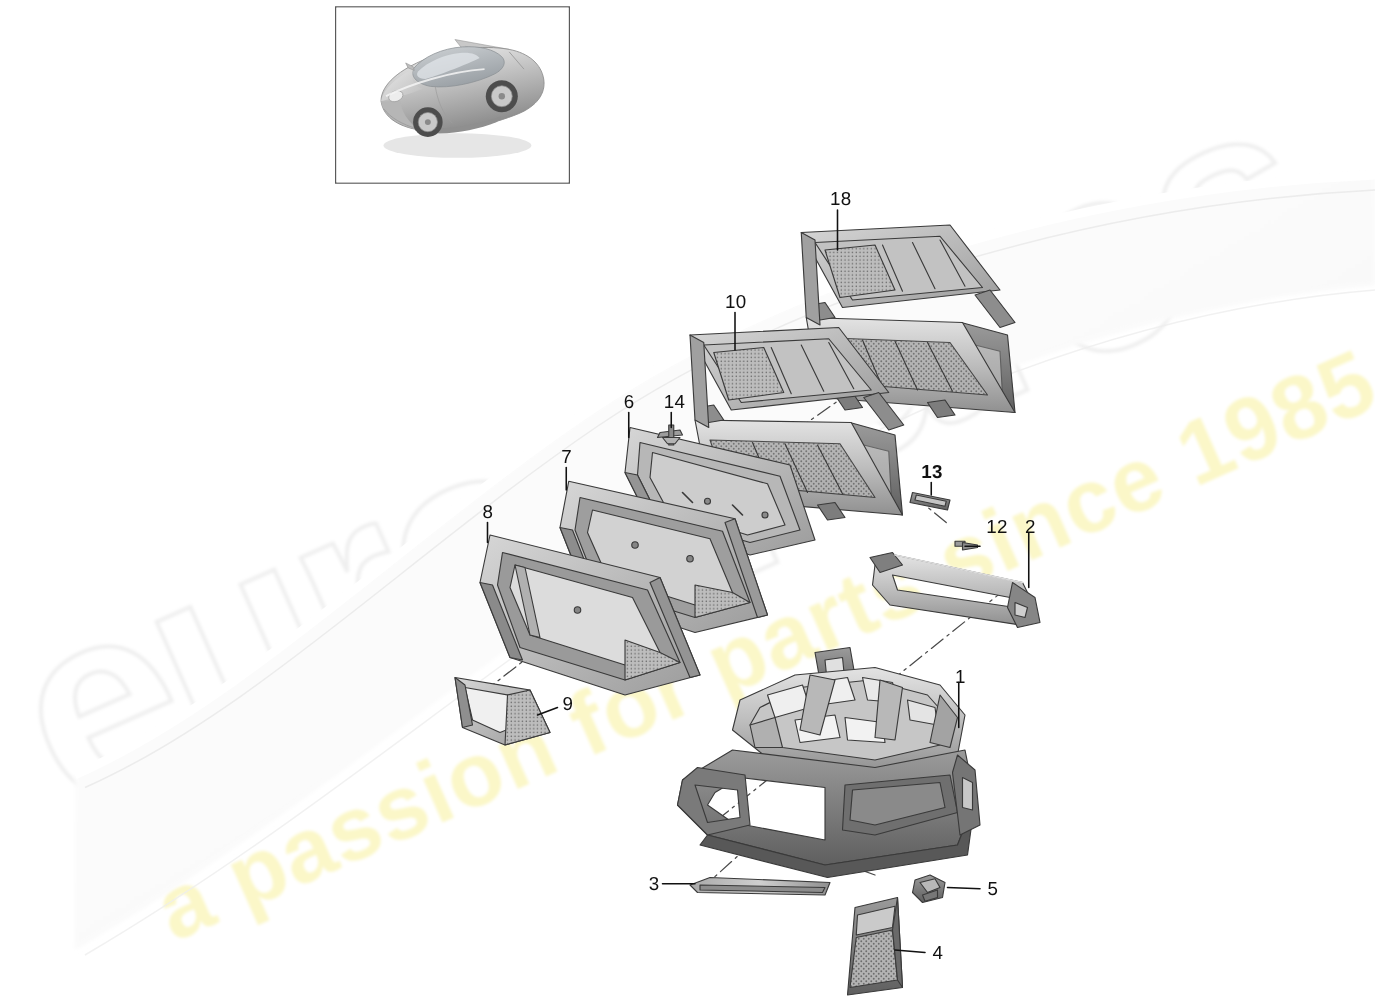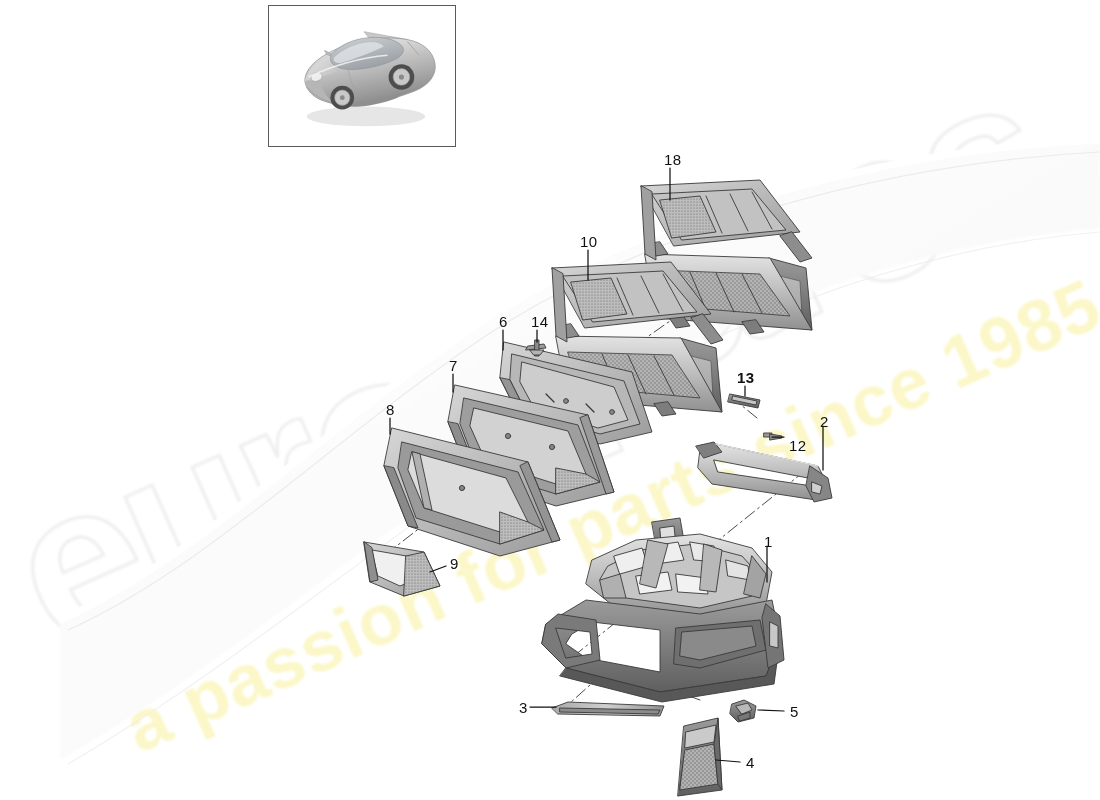--- a/index.html
+++ b/index.html
@@ -358,17 +358,17 @@
   <span class="cnum" style="left:820px;top:414px;">2</span>
   <span class="cnum" style="left:519px;top:700px;">3</span>
   <span class="cnum" style="left:746px;top:755px;">4</span>
   <span class="cnum" style="left:790px;top:704px;">5</span>
   <span class="cnum" style="left:499px;top:314px;">6</span>
   <span class="cnum" style="left:449px;top:358px;">7</span>
   <span class="cnum" style="left:386px;top:402px;">8</span>
   <span class="cnum" style="left:450px;top:556px;">9</span>
   <span class="cnum" style="left:580px;top:234px;">10</span>
   <span class="cnum" style="left:664px;top:152px;">18</span>
-  <span class="cnum" style="left:789px;top:438px;">12</span>
+  <span class="cnum" style="left:789px;top:414px;">12</span>
   <span class="cnum" style="left:737px;top:370px;font-weight:bold;">13</span>
   <span class="cnum" style="left:531px;top:314px;text-align:right;">14</span>
 
 </div>
 
 </body></html>

